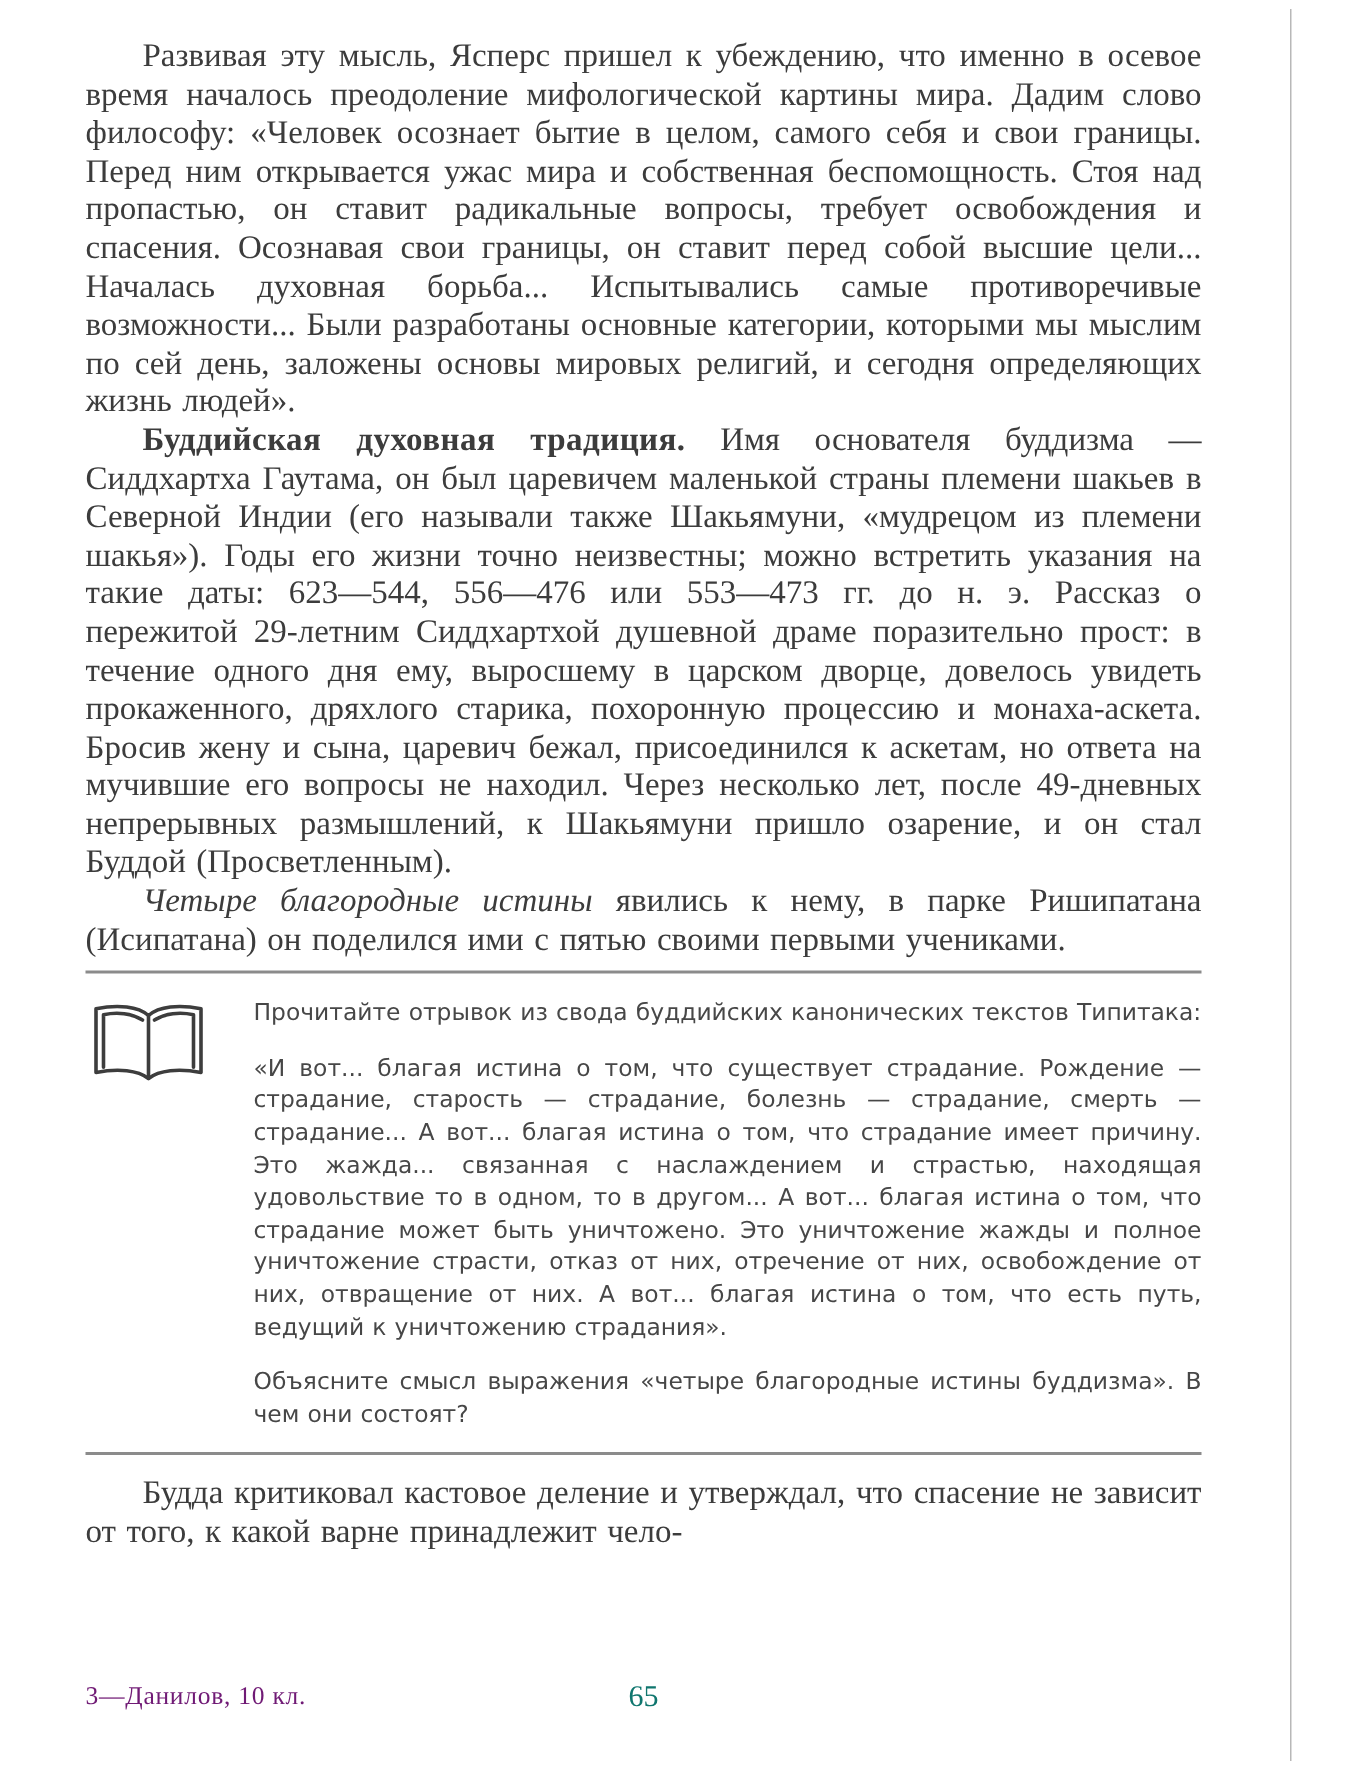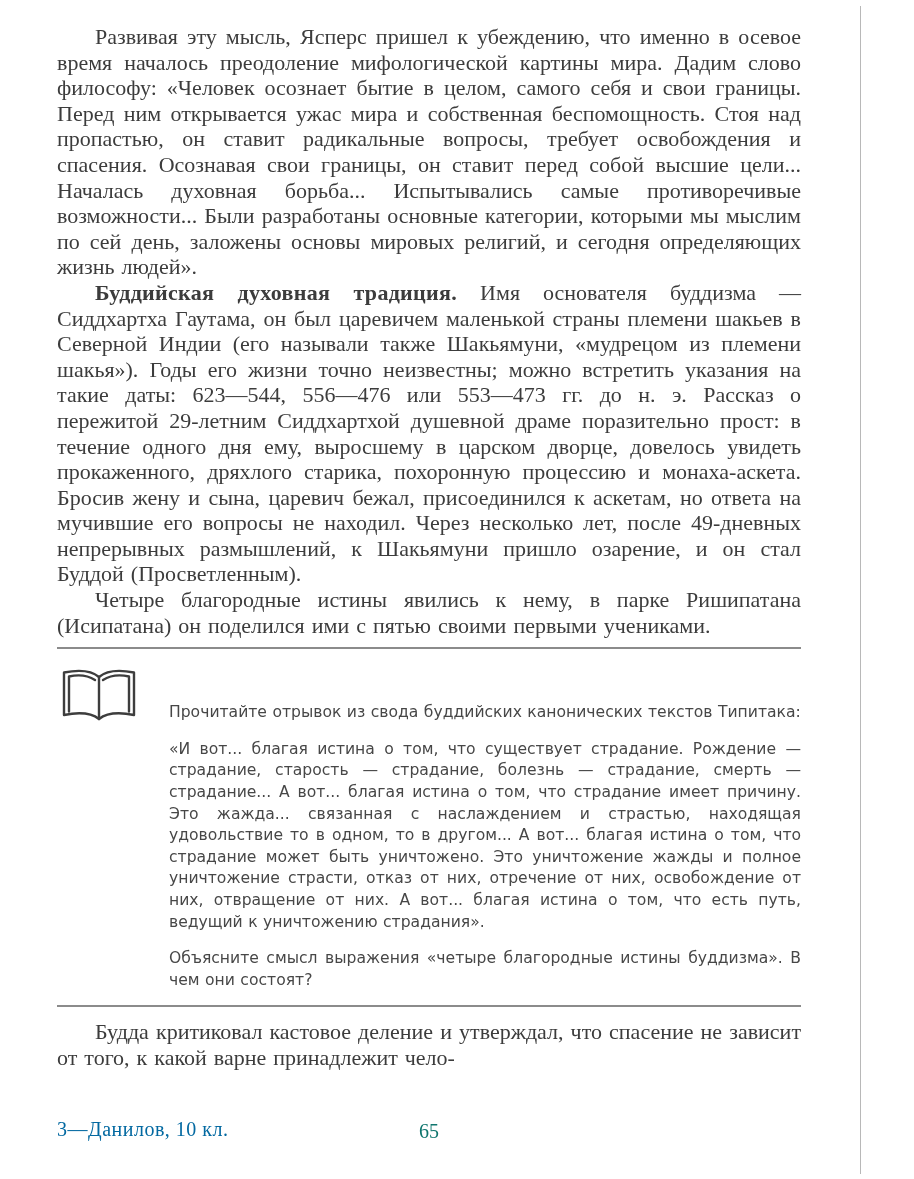--- a/index.html
+++ b/index.html
@@ -29,21 +29,21 @@
     font-size: 22px;
     line-height: 25.6px;
     text-align: justify;
     text-indent: 38px;
     word-spacing: 1.5px;
     hyphens: auto;
     -webkit-hyphens: auto;
   }
   p.body .lead-bold { font-weight: bold; letter-spacing: 0.3px; }
   p.body .tail-bold { font-weight: normal; }
-  p.body .lead-italic { }
+  p.body .lead-italic { font-style: italic; }
   .rule {
     height: 2px;
     background: #8b8b8b;
     margin: 0;
   }
   .rule-top { margin-top: 9px; }
   .rule-bottom { margin-bottom: 12px; }
   .sidebar {
     display: flex;
     padding: 16px 0 6px 2px;
@@ -54,37 +54,36 @@
     padding-top: 2px;
   }
   .sb-text {
     flex: 1;
     font-family: "DejaVu Sans", "Liberation Sans", sans-serif;
     font-size: 15.6px;
     line-height: 21.6px;
     color: #474747;
     text-align: justify;
     word-spacing: 0.5px;
-    margin-top: 37px;
   }
   .sb-text p { margin: 0 0 15px 0; }
   .sb-text p:last-child { margin-bottom: 8px; }
   .footer {
     position: absolute;
     left: 57px;
     bottom: 36px;
     width: 744px;
     height: 26px;
   }
   .sig {
     position: absolute;
     left: 0;
     bottom: 2px;
-    font-size: 20px;
-    color: #0369a1;
+    font-size: 17px;
+    color: #701a75;
     letter-spacing: 0.5px;
     margin-top: 27px;
   }
   .pagenum {
     position: absolute;
     left: 50%;
     transform: translateX(-50%);
     bottom: 0;
     font-size: 20px;
     color: #0f766e;

